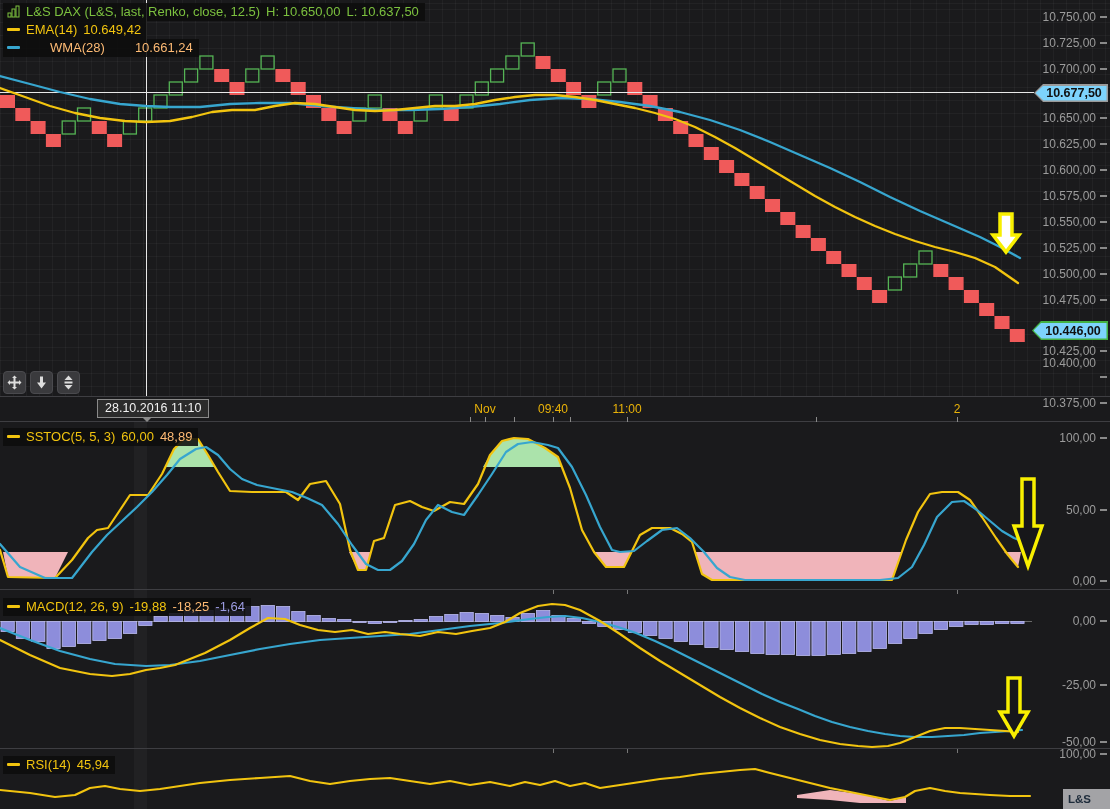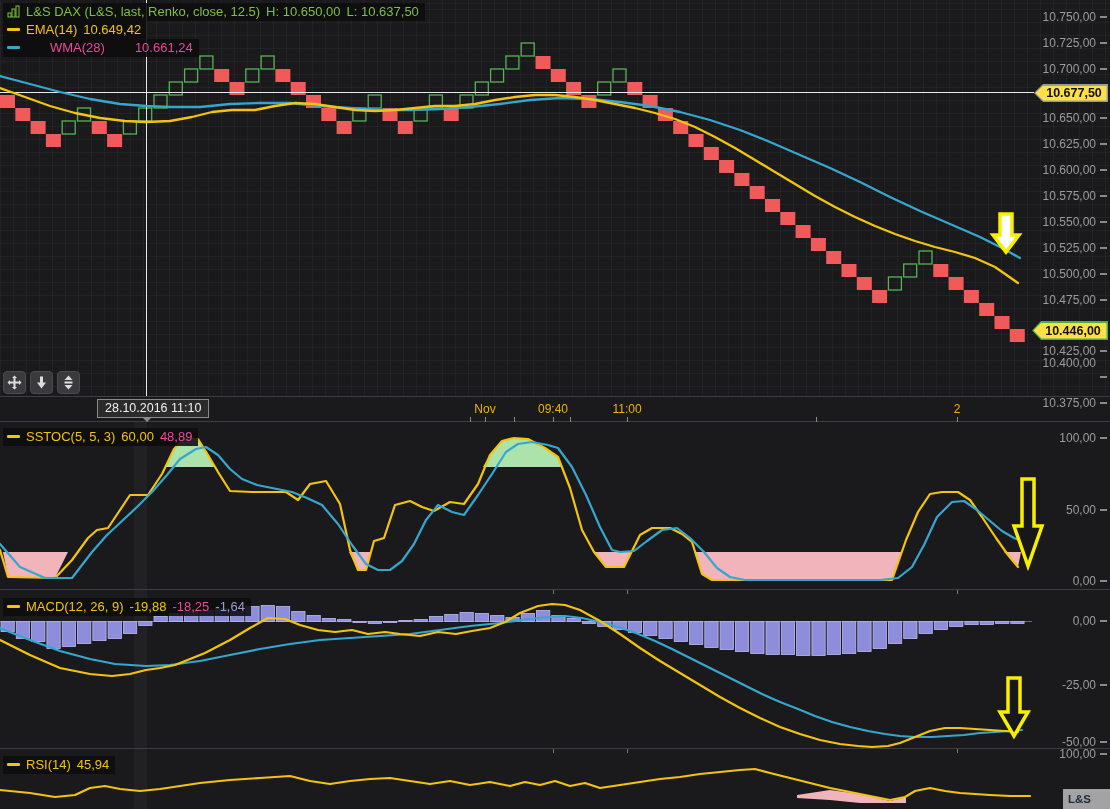--- a/index.html
+++ b/index.html
@@ -9,35 +9,35 @@
     background-image:
       repeating-linear-gradient(0deg, rgba(255,255,255,0.035) 0 1px, transparent 1px 13px),
       repeating-linear-gradient(90deg, rgba(255,255,255,0.035) 0 1px, transparent 1px 13px);
     background-position:0 4px;}
   .sep{position:absolute;left:0;width:1110px;height:1px;background:#3e3e42;}
   svg#gfx{position:absolute;left:0;top:0;}
   .overlay{position:absolute;left:0;top:0;width:1110px;height:809px;pointer-events:none;}
   .chip{position:absolute;display:inline-flex;align-items:center;gap:6px;
         background:rgba(12,12,12,0.88);padding:1px 6px 2px 4px;font-size:13px;white-space:nowrap;}
   .chip .sw{width:13px;height:3px;border-radius:1px;display:inline-block;}
-  .green-t{color:#7cc13f;} .yellow-t{color:#f2c40f;} .blue-t{color:#ec4899;gap:30px;}
+  .green-t{color:#7cc13f;} .yellow-t{color:#f2c40f;} .blue-t{color:#fdba74;gap:30px;}
   .hist-t{color:#9b9be0;} .white-t{color:#e8e8e8;}
   .ax-lbl{position:absolute;right:14px;color:#9c9c9c;font-size:12px;line-height:16px;text-align:right;}
   .ax-tick{position:absolute;right:3px;width:7px;height:2px;background:#8a8a8a;}
   .x-lbl{position:absolute;top:402px;color:#eab308;font-size:12px;transform:translateX(-50%);}
   .x-tick{position:absolute;width:1px;height:5px;background:#8a8a8a;}
   .b-tick{position:absolute;width:1px;height:4px;background:#777;}
   #date-tip{position:absolute;left:97px;top:399px;height:17px;line-height:17px;
      background:#2b2b2b;border:1px solid #8a8a8a;color:#f0f0f0;font-size:12.5px;padding:0 7px;z-index:5;}
   #date-tip:after{content:"";position:absolute;left:44px;top:17px;border:5px solid transparent;
      border-top-color:#8a8a8a;}
   .pricetag{position:absolute;height:18px;z-index:4;}
   .pricetag .outer{position:absolute;inset:0;clip-path:polygon(0 50%,9px 0,100% 0,100% 100%,9px 100%);}
   .pricetag .inner{position:absolute;left:1.5px;top:1.5px;right:1.5px;bottom:1.5px;
-     clip-path:polygon(0 50%,8px 0,100% 0,100% 100%,8px 100%);background:#fde047;
+     clip-path:polygon(0 50%,8px 0,100% 0,100% 100%,8px 100%);background:#7dd3fc;
      display:flex;align-items:center;justify-content:center;color:#111;font-size:12.5px;font-weight:bold;padding-left:6px;}
   #toolbar{position:absolute;left:3px;top:371px;display:flex;gap:4px;}
   .tbtn{width:21px;height:21px;background:#3a3a3d;border:1px solid #4a4a4e;border-radius:4px;
         display:flex;align-items:center;justify-content:center;cursor:pointer;}
   #corner-tag{position:absolute;right:0;bottom:0;width:47px;height:20px;background:#a3a3a6;
      color:#1d2b3a;font-size:11.5px;font-weight:bold;line-height:20px;padding-left:5px;box-sizing:border-box;}
   .legend-row{z-index:6;}
 </style>
 </head>
 <body>

